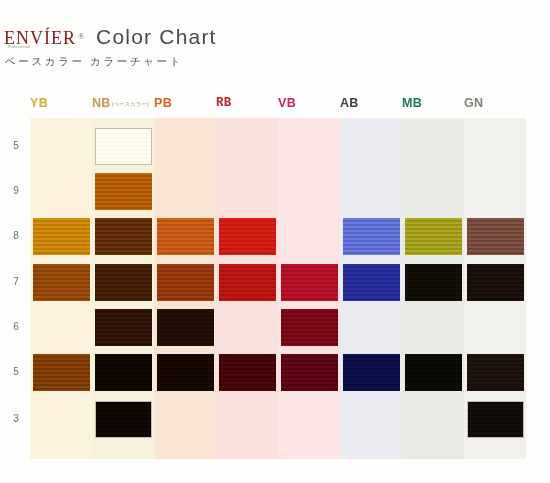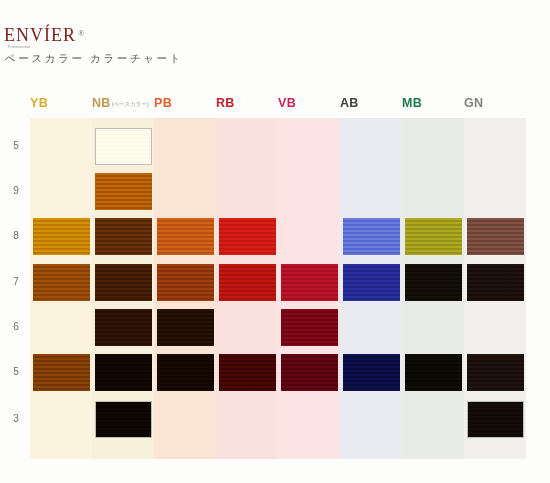--- a/index.html
+++ b/index.html
@@ -71,32 +71,33 @@
 </style>
 </head>
 <body>
 
 <div class="page">
 
   <div class="header">
     <div class="brandline">
       <span class="brand">ENVÍER</span>
       <span class="brand-reg">®</span>
+      <span class="chart-title">Color Chart</span>
     </div>
     <div class="brand-sub">Professional</div>
     <div class="brand-jp">ベースカラー カラーチャート</div>
   </div>
 
 
   <div class="grid">
     <div class="colheads" id="colheads">
         <div class="colhead" style="left: 30px; color: rgb(214, 174, 46);"><span>YB</span></div>
         <div class="colhead" style="left: 92px; color: rgb(192, 154, 85);"><span>NB</span><span class="sub">(ベースカラー)</span></div>
         <div class="colhead" style="left: 154px; color: rgb(226, 96, 44);"><span>PB</span></div>
-        <div class="colhead" style="left: 216px; color: rgb(192, 34, 46);"><span>RB</span></div>
+        <div class="colhead" style="left: 216px; color: rgb(192, 34, 46); font-family: Liberation Mono, monospace;"><span>RB</span></div>
         <div class="colhead" style="left: 278px; color: rgb(196, 38, 92);"><span>VB</span></div>
         <div class="colhead" style="left: 340px; color: #404040;"><span>AB</span></div>
         <div class="colhead" style="left: 402px; color: rgb(31, 122, 77);"><span>MB</span></div>
         <div class="colhead" style="left: 464px; color: rgb(128, 127, 124);"><span>GN</span></div>
       </div>
     <div class="body" id="gridbody">
         <div class="colstrip" style="left: 30px; background: rgb(251, 243, 221);"></div>
         <div class="colstrip" style="left: 92px; background: rgb(247, 241, 220);"></div>
         <div class="colstrip" style="left: 154px; background: rgb(250, 229, 213);"></div>
         <div class="colstrip" style="left: 216px; background: rgb(250, 225, 222);"></div>

